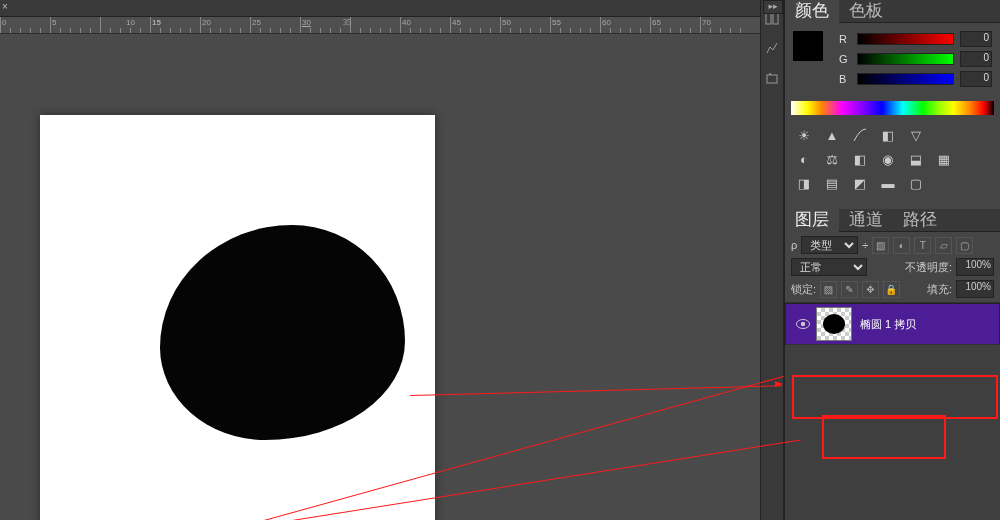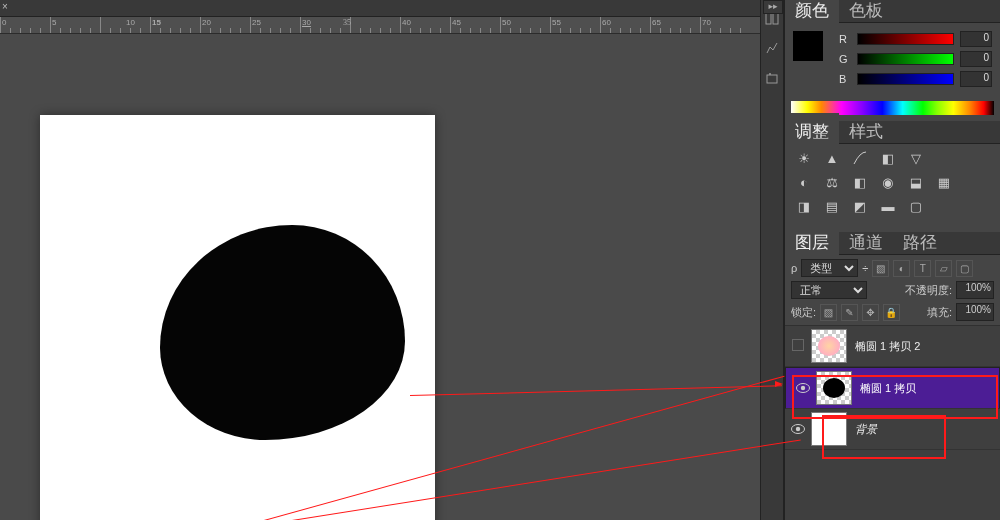--- a/index.html
+++ b/index.html
@@ -217,24 +217,20 @@
         </div>
         <div class="srow">
           <span class="lab">B</span>
           <div class="bar b"></div>
           <div class="val">0</div>
         </div>
       </div>
     </div>
     <div class="spectrum"></div>
 
-    <div class="phead">
-      <div class="ptab active">调整</div>
-      <div class="ptab">样式</div>
-    </div>
     <div class="adj-body">
       <div class="adj-row">
         <span class="aicon">☀</span>
         <span class="aicon">▲</span>
         <span class="aicon">
             <svg width="14" height="14" viewBox="0 0 14 14">
               <path d="M1 13 Q7 1 13 1" fill="none" stroke="#ccc"></path>
             </svg>
           </span>
         <span class="aicon">◧</span>
@@ -285,44 +281,29 @@
         <span class="filt">✎</span>
         <span class="filt">✥</span>
         <span class="filt">🔒</span>
         <span style="flex:1"></span>
         <span>填充:</span>
         <div class="pct">100%</div>
       </div>
     </div>
     <div class="layer-list">
 
-    <div class="lrow">
-          <div class="eye"><span style="display:inline-block;width:10px;height:10px;border:1px solid #666"></span></div>
-          <div class="thumb checker">
-            <div class="mini" style="left: 6px; top: 6px; width: 22px; height: 20px; background: radial-gradient(circle, rgb(255, 212, 163), rgb(255, 158, 207));"></div>
-          </div>
-          <div class="lname">椭圆 1 拷贝 2</div>
-        </div>
         <div class="lrow sel">
           <div class="eye"><svg width="14" height="10" viewBox="0 0 14 10">
               <ellipse cx="7" cy="5" rx="6.5" ry="4.5" fill="none" stroke="#ccc"></ellipse>
               <circle cx="7" cy="5" r="2.2" fill="#ccc"></circle>
             </svg></div>
           <div class="thumb checker">
             <div class="mini" style="left: 6px; top: 6px; width: 22px; height: 20px; background: rgb(0, 0, 0);"></div>
           </div>
           <div class="lname">椭圆 1 拷贝</div>
         </div>
-        <div class="lrow">
-          <div class="eye"><svg width="14" height="10" viewBox="0 0 14 10">
-              <ellipse cx="7" cy="5" rx="6.5" ry="4.5" fill="none" stroke="#ccc"></ellipse>
-              <circle cx="7" cy="5" r="2.2" fill="#ccc"></circle>
-            </svg></div>
-          <div class="thumb" style="background: rgb(255, 255, 255);"></div>
-          <div class="lname" style="font-style: italic;">背景</div>
-        </div>
       </div>
 
   </div>
 </div>
 
 <div class="anno-box" style="left:792px;top:375px;width:202px;height:40px"></div>
 <div class="anno-box" style="left:822px;top:415px;width:120px;height:40px"></div>
 
 </body></html>

